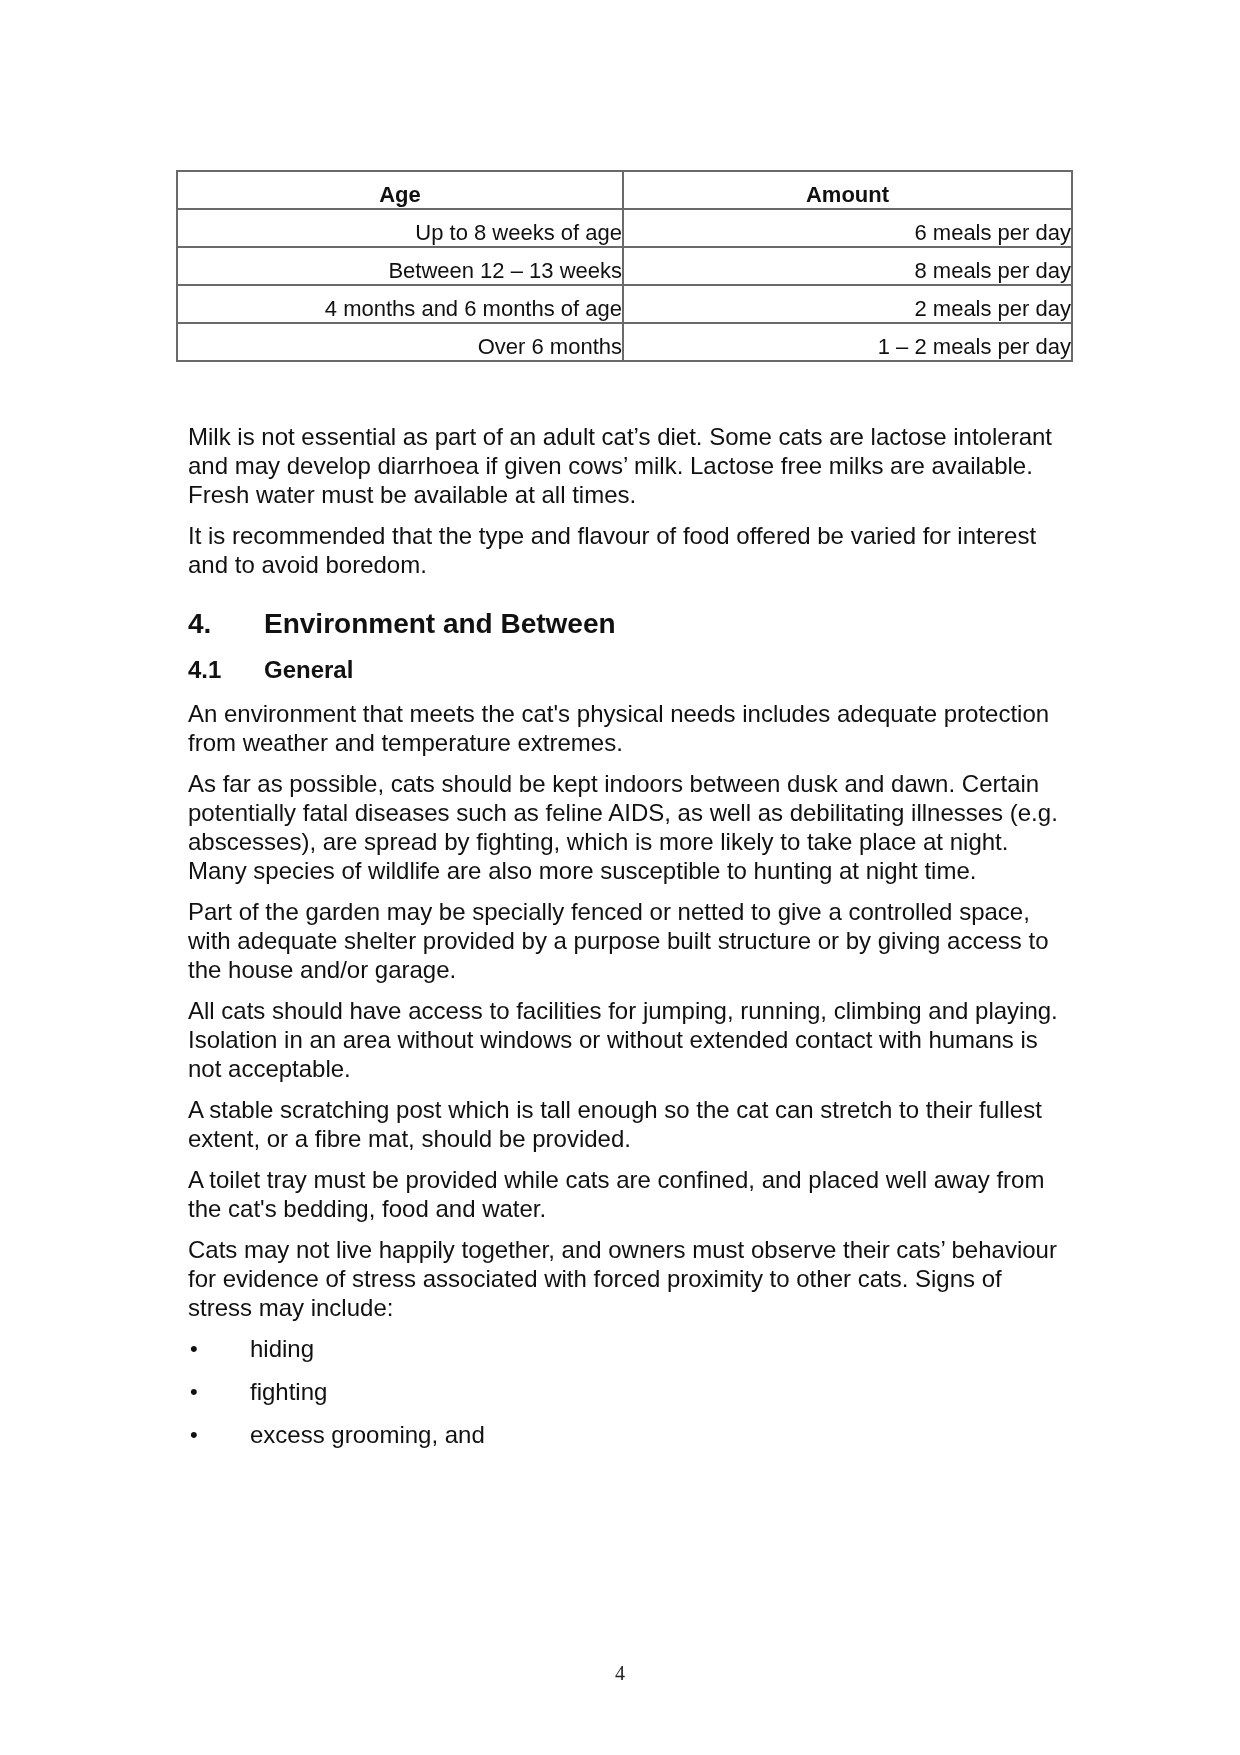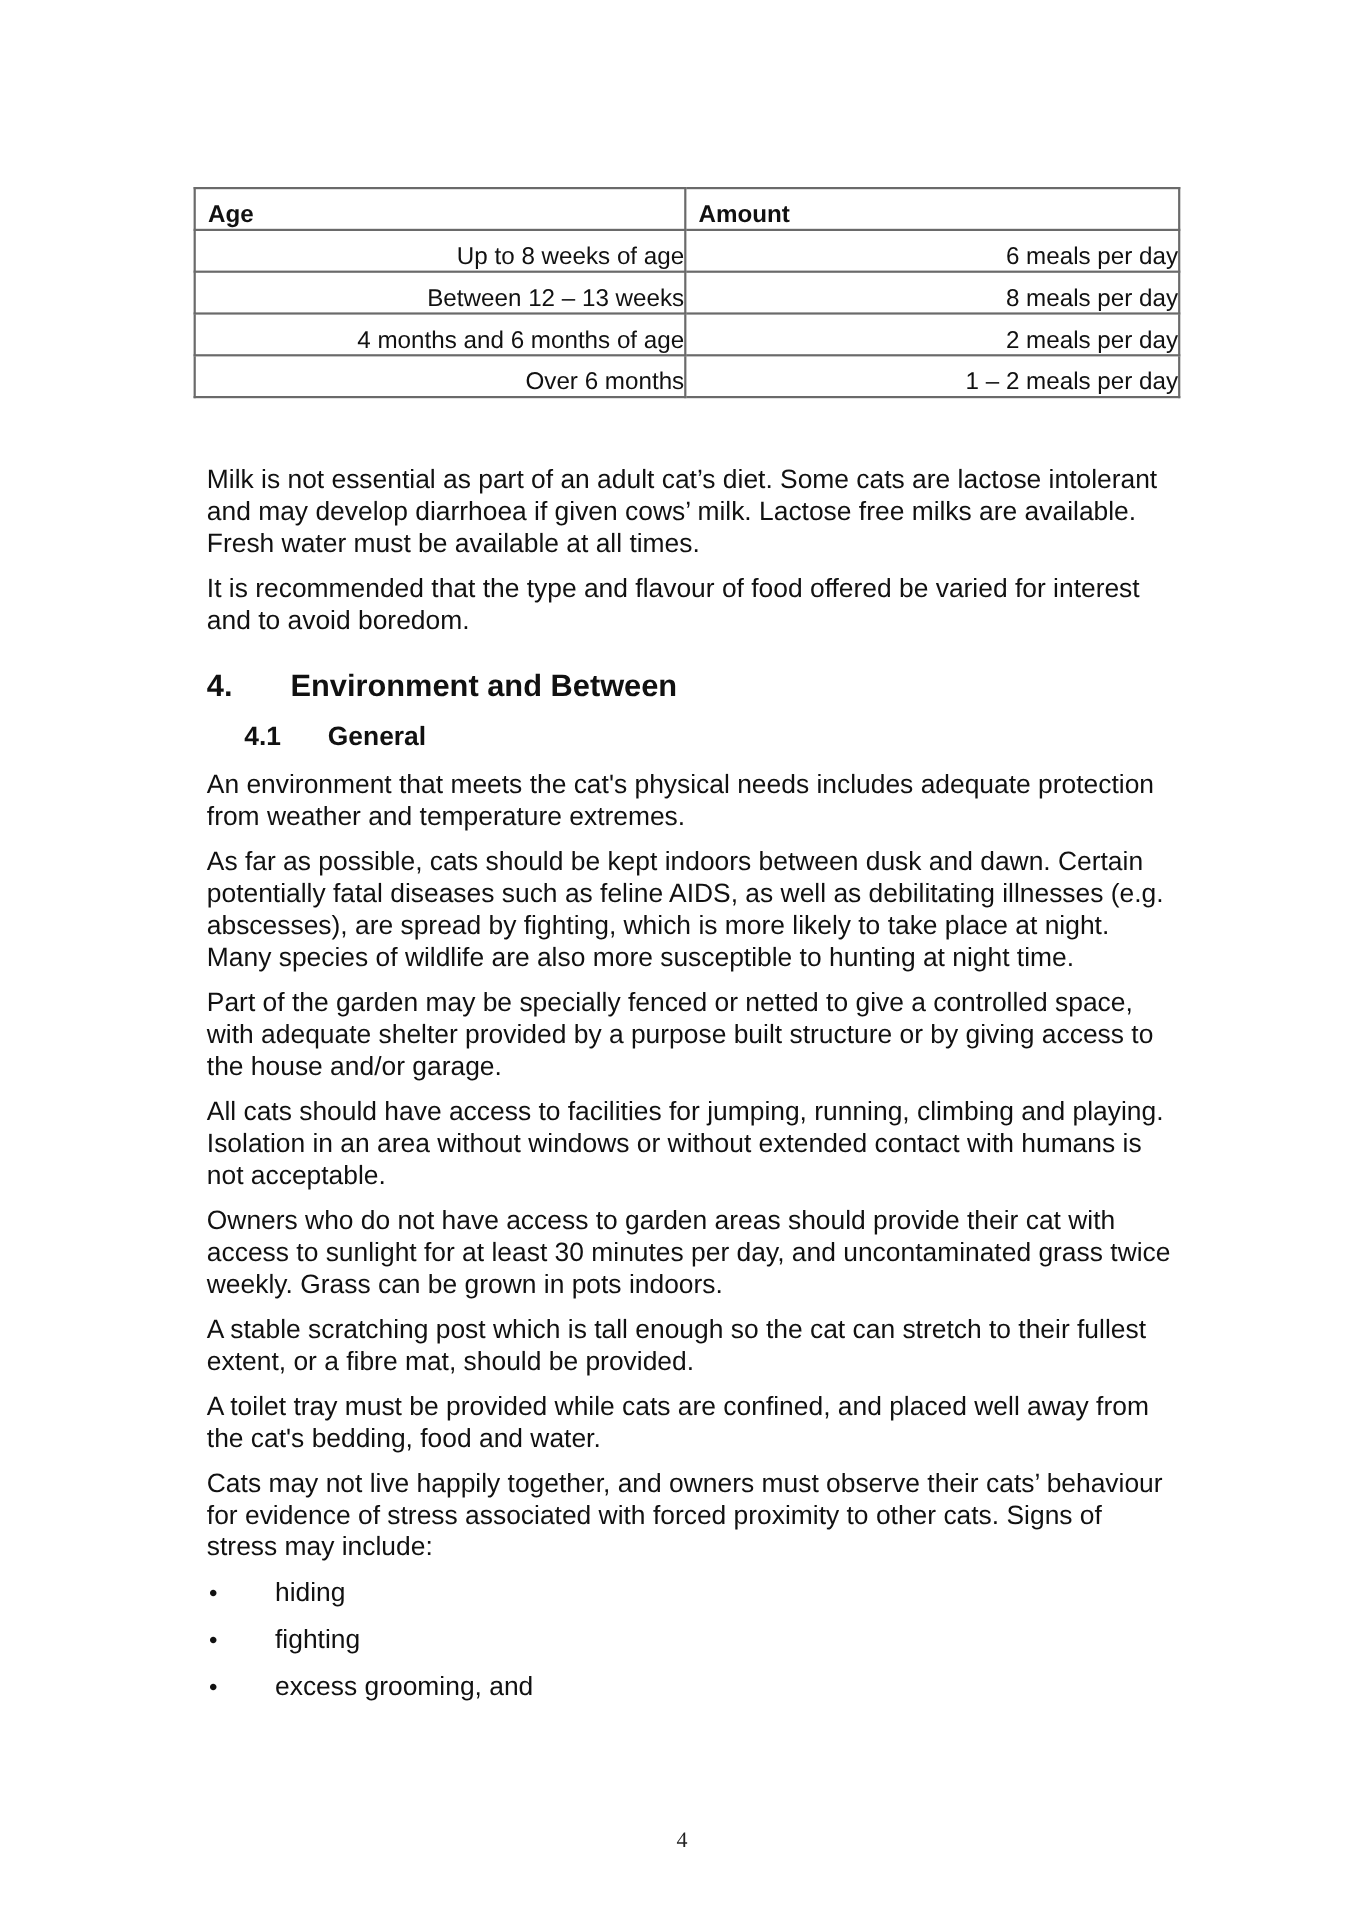--- a/index.html
+++ b/index.html
@@ -35,23 +35,23 @@
     table.feed-table td {
       border: 2px solid #6a6a6a;
       height: 36px;
       padding: 0 0 0 12px;
       vertical-align: bottom;
       line-height: 26px;
       text-align: right;
       font-weight: normal;
     }
     table.feed-table th {
-      text-align: left;
+      text-align: center;
       font-weight: bold;
-      padding-left: 11px;
+      padding-left: 0;
     }
     table.feed-table col.c1 { width: 446px; }
     table.feed-table col.c2 { width: 449px; }
     .content {
       position: absolute;
       left: 188px;
       top: 422px;
       width: 880px;
       font-size: 24px;
       line-height: 29px;
@@ -67,21 +67,21 @@
       display: flex;
     }
     .h1 .num { width: 76px; }
     .h2 {
       font-size: 24px;
       font-weight: bold;
       margin: 0 0 14px 0;
       line-height: 30px;
       display: flex;
     }
-    .h2 .num { width: 76px; margin-left: 34px; }
+    .h2 .num { width: 76px; }
     ul.bullets {
       list-style: none;
       margin: 0;
       padding: 0;
     }
     ul.bullets li {
       display: flex;
       line-height: 29px;
       margin-bottom: 14px;
     }
@@ -148,21 +148,20 @@
 
     <div class="h2">
       <span class="num">4.1</span>
       <span>General</span>
     </div>
 
     <p>An environment that meets the cat's physical needs includes adequate protection from weather and temperature extremes.</p>
     <p>As far as possible, cats should be kept indoors between dusk and dawn. Certain potentially fatal diseases such as feline AIDS, as well as debilitating illnesses (e.g. abscesses), are spread by fighting, which is more likely to take place at night.  Many species of wildlife are also more susceptible to hunting at night time.</p>
     <p>Part of the garden may be specially fenced or netted to give a controlled space, with adequate shelter provided by a purpose built structure or by giving access to the house and/or garage.</p>
     <p>All cats should have access to facilities for jumping, running, climbing and playing.  Isolation in an area without windows or without extended contact with humans is not acceptable.</p>
-    <p>Owners who do not have access to garden areas should provide their cat with access to sunlight for at least 30 minutes per day, and uncontaminated grass twice weekly.  Grass can be grown in pots indoors.</p>
     <p>A stable scratching post which is tall enough so the cat can stretch to their fullest extent, or a fibre mat, should be provided.</p>
     <p>A toilet tray must be provided while cats are confined, and placed well away from the cat's bedding, food and water.</p>
     <p>Cats may not live happily together, and owners must observe their cats’ behaviour for evidence of stress associated with forced proximity to other cats.  Signs of stress may include:</p>
 
     <ul class="bullets">
       <li>
         <span class="dot">•</span>
         <span>hiding</span>
       </li>
       <li>

